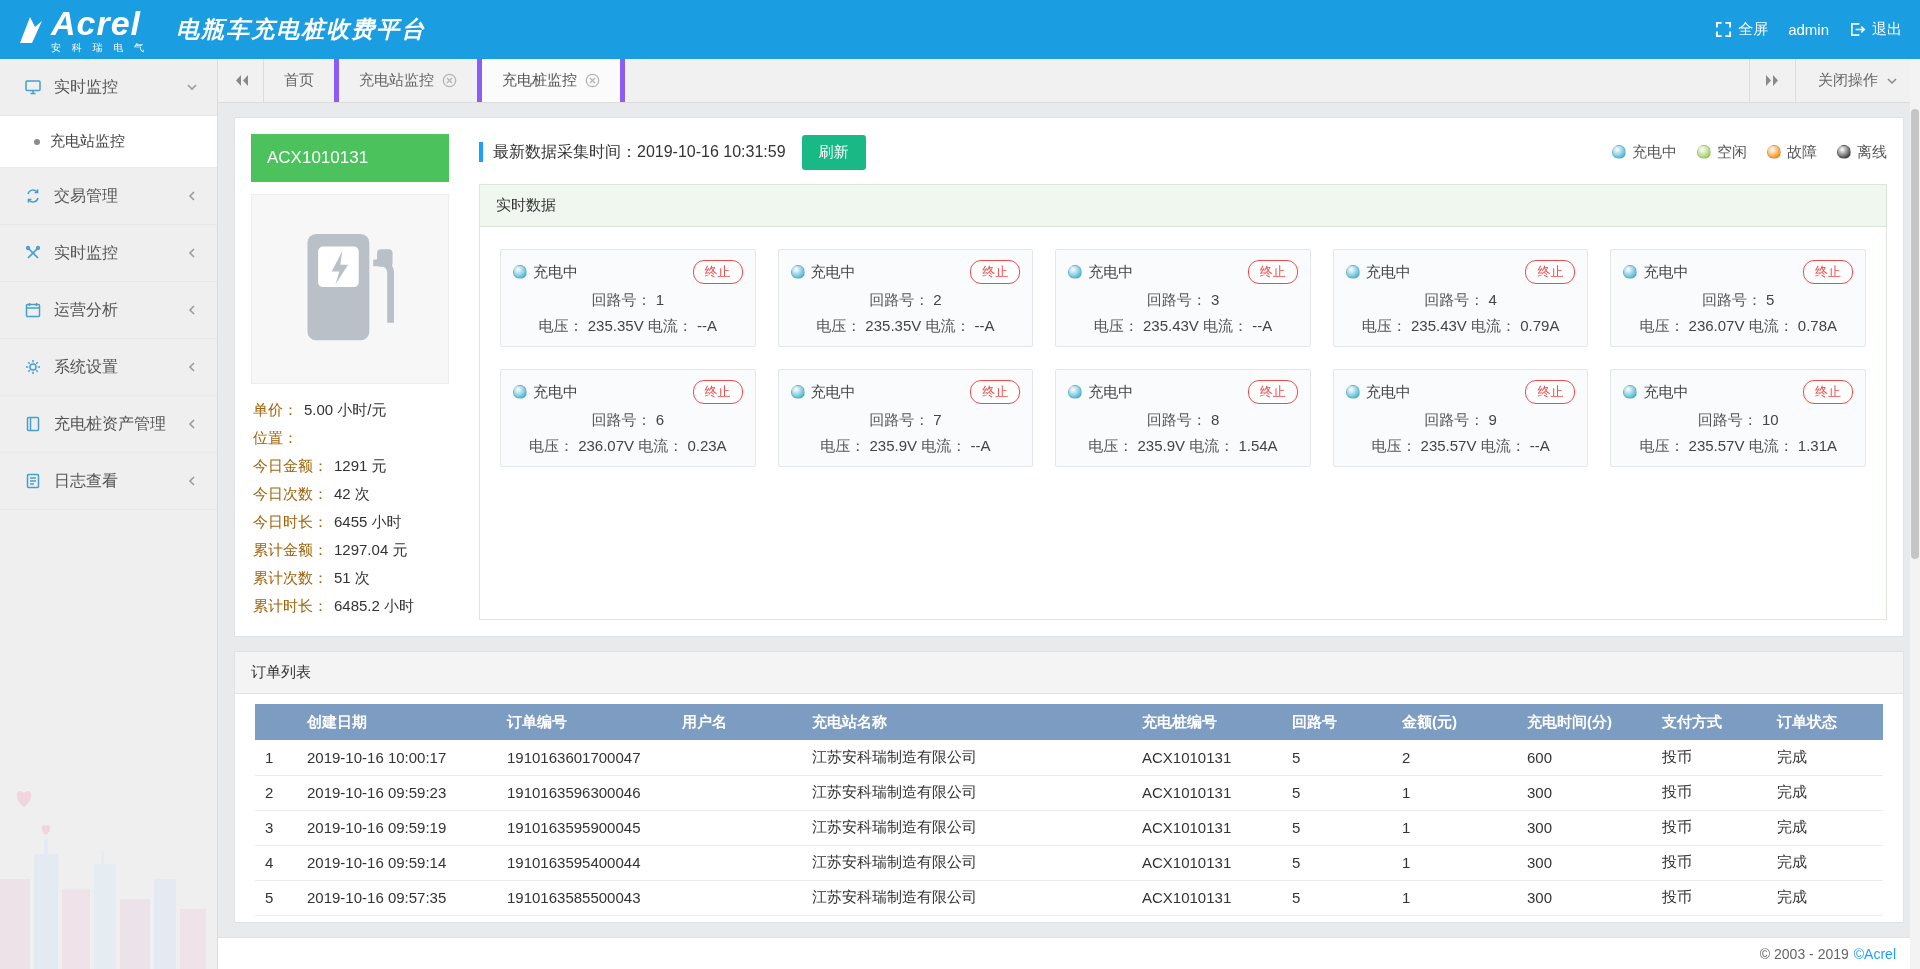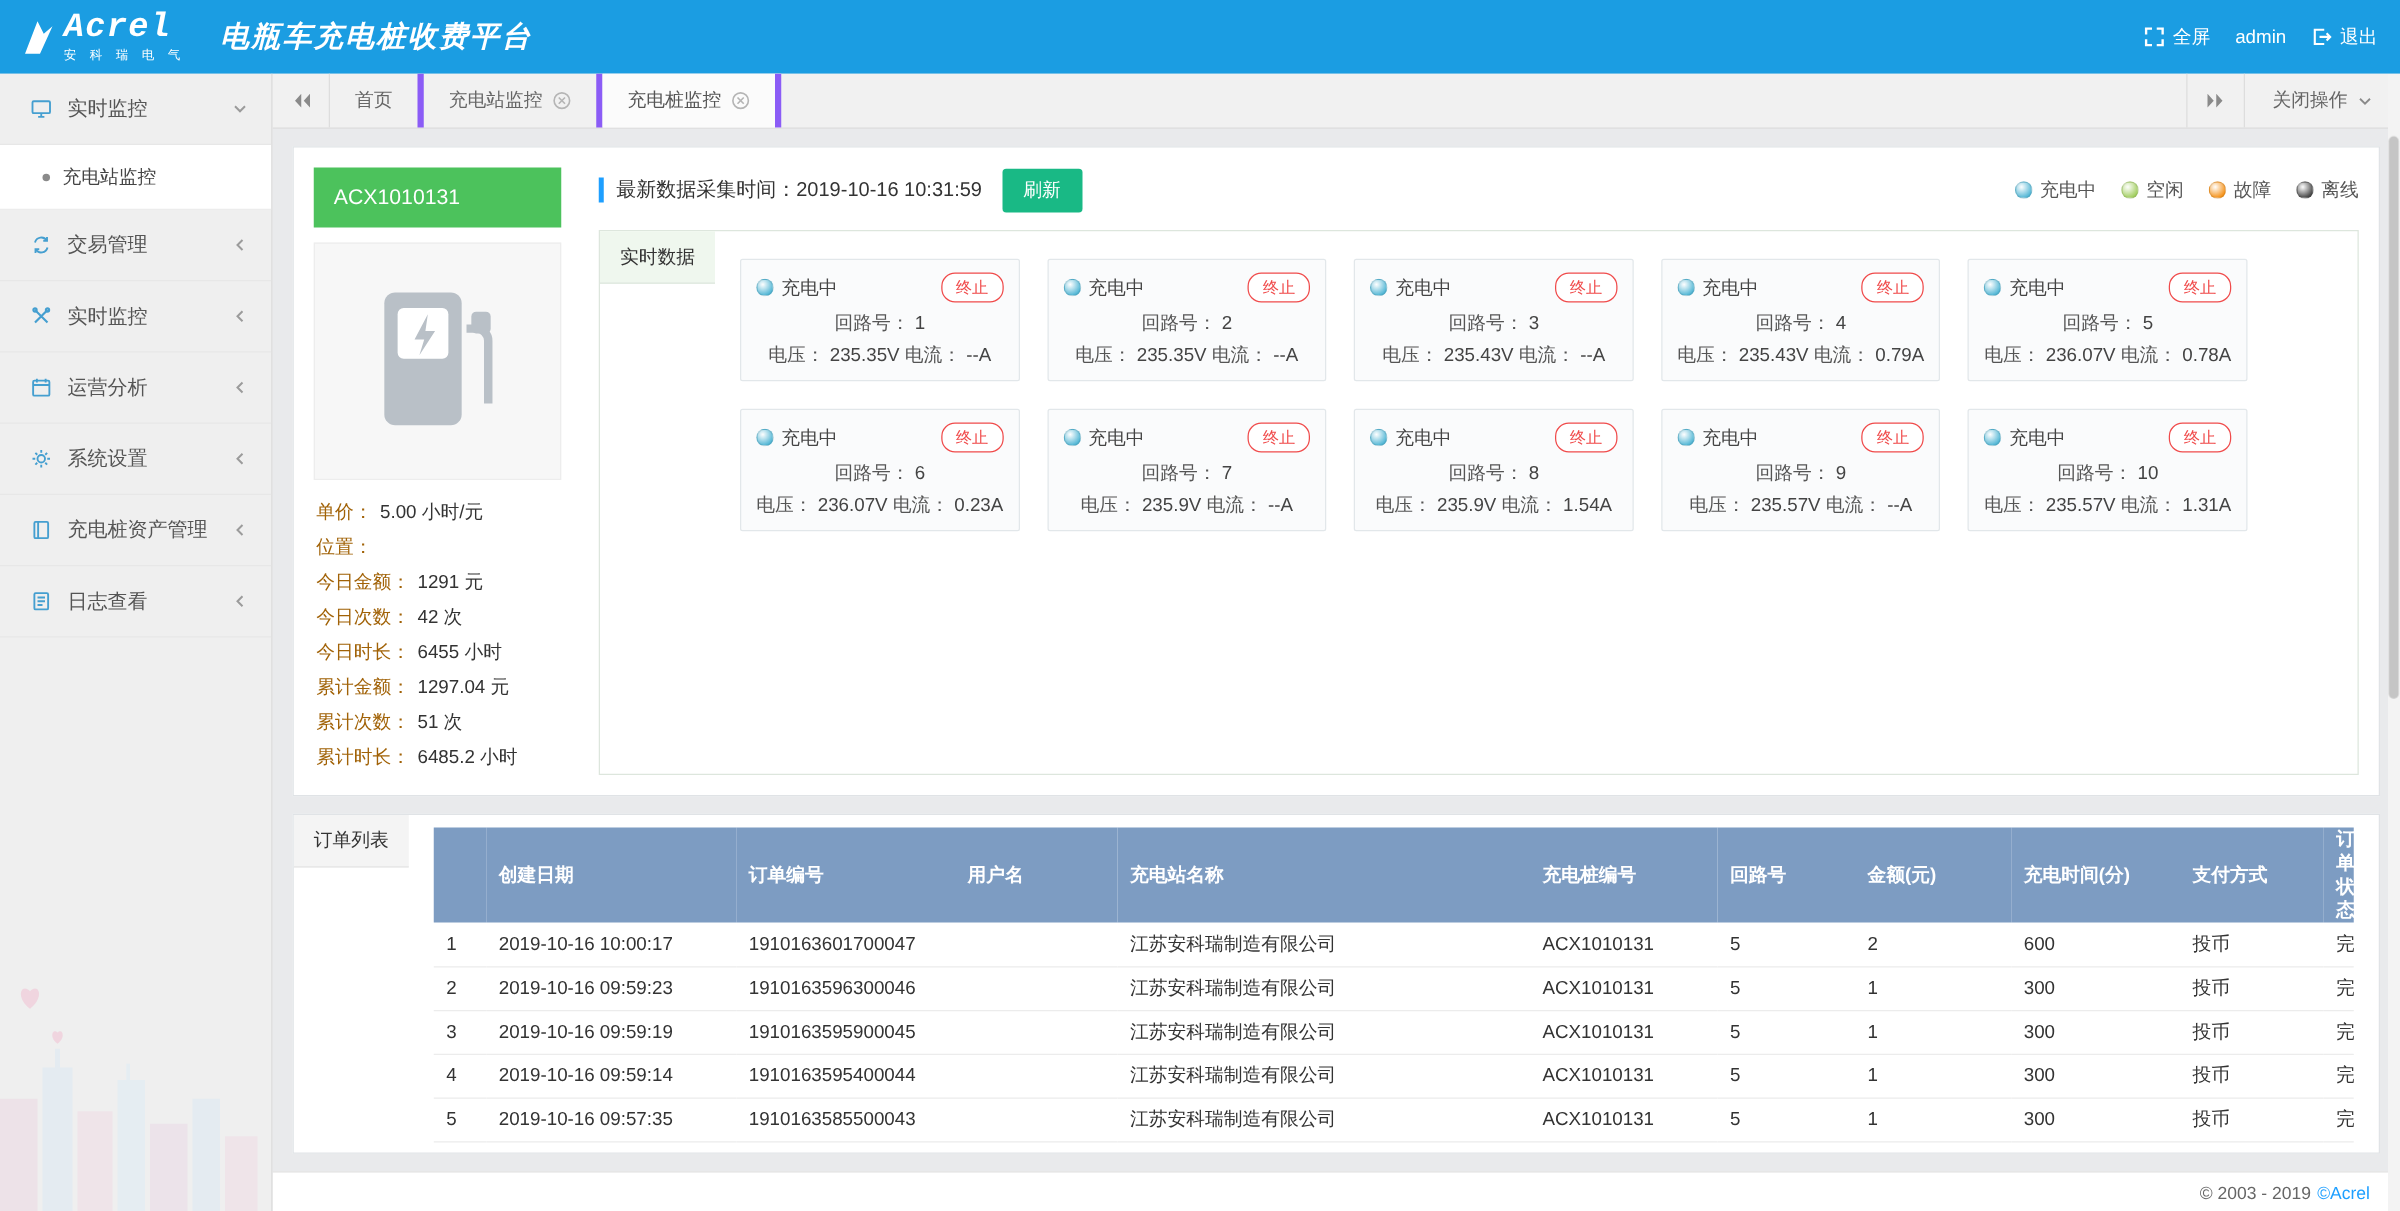--- a/index.html
+++ b/index.html
@@ -4,21 +4,21 @@
 <style>
   * { box-sizing: border-box; margin: 0; padding: 0; }
   html,body { width:1920px; height:969px; overflow:hidden; }
   body { font-family:"Liberation Sans","DejaVu Sans",sans-serif; font-size:15px; color:#333; background:#e9eaec; }
 
   
   .topbar { height:59px; background:#1b9de2; display:flex; align-items:center; padding:0 18px; color:#fff; }
   .logo { display:flex; align-items:center; gap:7px; }
   .logo-mark { flex:0 0 auto; }
   .logo-text { display:flex; flex-direction:column; line-height:1; }
-  .logo-en { font-size:27px; font-weight:bold; font-style:italic; letter-spacing:1px;font-family:Liberation Mono, monospace; }
+  .logo-en { font-size:34px; font-weight:bold; font-style:italic; letter-spacing:1px; }
   .logo-cn { font-size:10px; letter-spacing:4px; margin-top:3px; }
   .app-title { font-size:23px; font-weight:bold; letter-spacing:2px; margin-left:28px;font-style:italic; }
   .topbar-right { margin-left:auto; display:flex; align-items:center; gap:20px; font-size:15px; }
   .top-link { display:flex; align-items:center; gap:6px; cursor:pointer; }
 
   
   .layout { display:flex; height:910px; }
   .sidebar { width:218px; background:#efefef; border-right:1px solid #dcdcdc; position:relative; overflow:hidden; flex:0 0 auto; }
   .main { flex:1; display:flex; flex-direction:column; min-width:0; }
 
@@ -58,32 +58,32 @@
   .monitor-head { display:flex; align-items:center; height:36px; flex:0 0 auto; }
   .accent { width:4px; height:20px; background:#1e9fff; margin-right:10px; }
   .collect { font-size:16px; color:#333; }
   .refresh-btn { margin-left:16px; background:#19b985; color:#fff; border:none; border-radius:3px; padding:8px 17px; font-size:15px; cursor:pointer; font-family:inherit; }
   .legend { margin-left:auto; display:flex; align-items:center; gap:20px; color:#555; font-size:15px; }
   .legend-item { display:flex; align-items:center; gap:6px; }
   .dot { display:inline-block; width:14px; height:14px; border-radius:50%; border:1px solid rgba(0,0,0,.08);
          background:radial-gradient(circle at 35% 30%, rgba(255,255,255,.95), var(--c,#56b8d6) 75%); }
   .c-charging { --c:#56b8d6; }
 
-  .realtime { margin-top:14px; flex:1; border:1px solid #dde6dd; display:flex; flex-direction:row; min-height:0; }
+  .realtime { margin-top:14px; flex:1; border:1px solid #dde6dd; display:flex; flex-direction:column; min-height:0; }
   .realtime-head { height:42px; display:flex; align-items:center; padding:0 16px; background:#eff7ee; border-bottom:1px solid #dde6dd; color:#333; font-size:15px; flex:0 0 auto; }
   .circuit-grid { padding:22px 20px; display:grid; grid-template-columns:repeat(5,1fr); gap:22px; align-content:start; }
   .circuit-card { background:#fafbfc; border:1px solid #e2e7ea; border-radius:2px; padding:10px 12px; }
   .cc-top { display:flex; align-items:center; justify-content:space-between; }
   .cc-status { display:flex; align-items:center; gap:6px; font-size:15px; color:#444; }
   .stop-btn { font-size:13px; color:#f04b4b; border:1px solid #f04b4b; border-radius:11px; background:#fff; padding:2px 11px; cursor:pointer; font-family:inherit; }
   .cc-mid, .cc-bot { text-align:center; margin-top:7px; font-size:15px; color:#444; white-space:nowrap; }
   .cc-mid .lbl, .cc-bot .lbl { color:#555; }
 
   
-  .panel-orders { margin-top:14px; background:#fff; border:1px solid #e0e3e6; flex:1; display:flex; flex-direction:row; min-height:0; overflow:hidden; }
+  .panel-orders { margin-top:14px; background:#fff; border:1px solid #e0e3e6; flex:1; display:flex; flex-direction:column; min-height:0; overflow:hidden; }
   .orders-head { height:42px; display:flex; align-items:center; padding:0 16px; background:#f4f4f4; border-bottom:1px solid #e3e3e3; font-size:15px; color:#333; flex:0 0 auto; }
   .table-wrap { padding:10px 20px 6px; overflow:hidden; }
   table { width:100%; border-collapse:collapse; table-layout:fixed; }
   th { background:#7d9cc2; color:#fff; font-weight:bold; font-size:15px; height:36px; text-align:left; padding:0 10px; }
   td { height:35px; font-size:15px; color:#333; padding:0 10px; border-bottom:1px solid #ececec; overflow:hidden; white-space:nowrap; text-overflow:ellipsis; }
 
   
   .footer { height:32px; background:#fff; border-top:1px solid #e0e0e0; display:flex; align-items:center; justify-content:flex-end; padding:0 24px; font-size:14px; color:#666; flex:0 0 auto; }
   .footer a { color:#1e9fff; text-decoration:none; margin-left:5px; cursor:pointer; }
 

